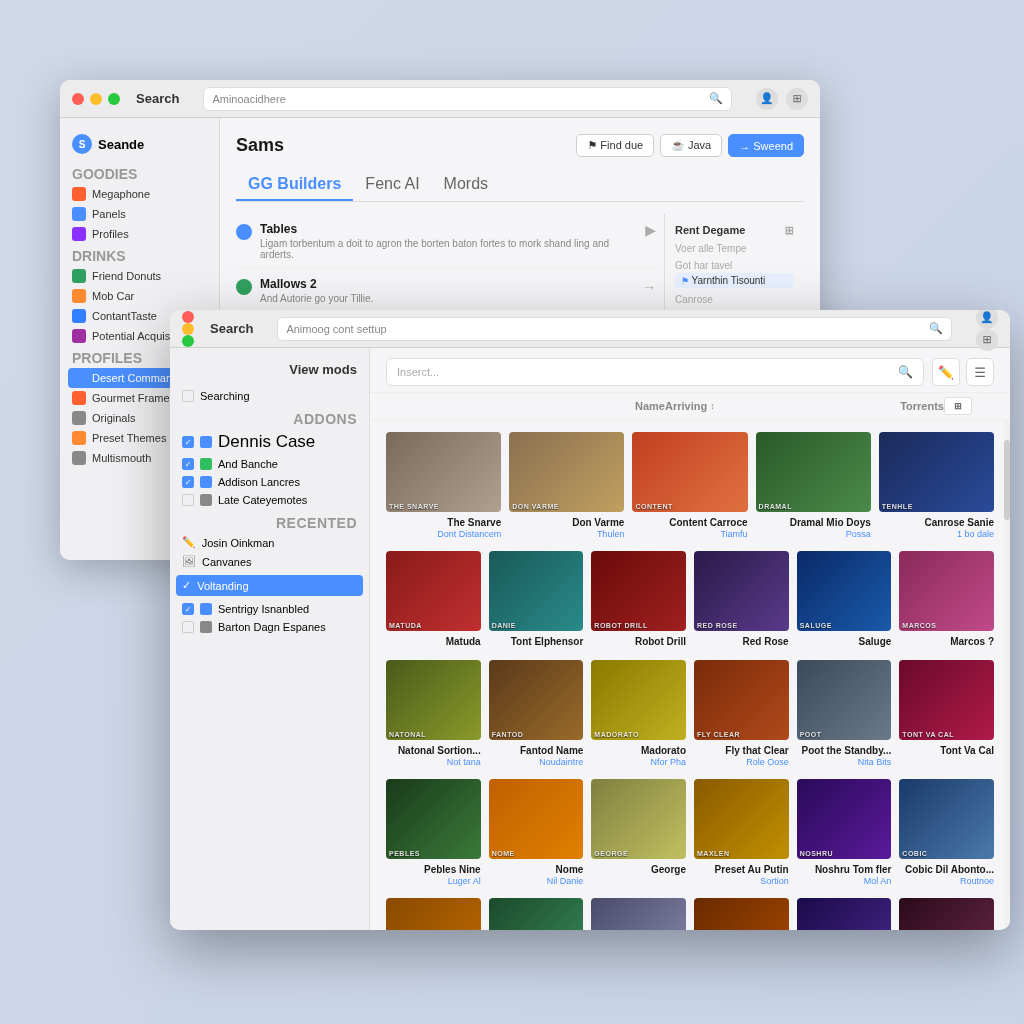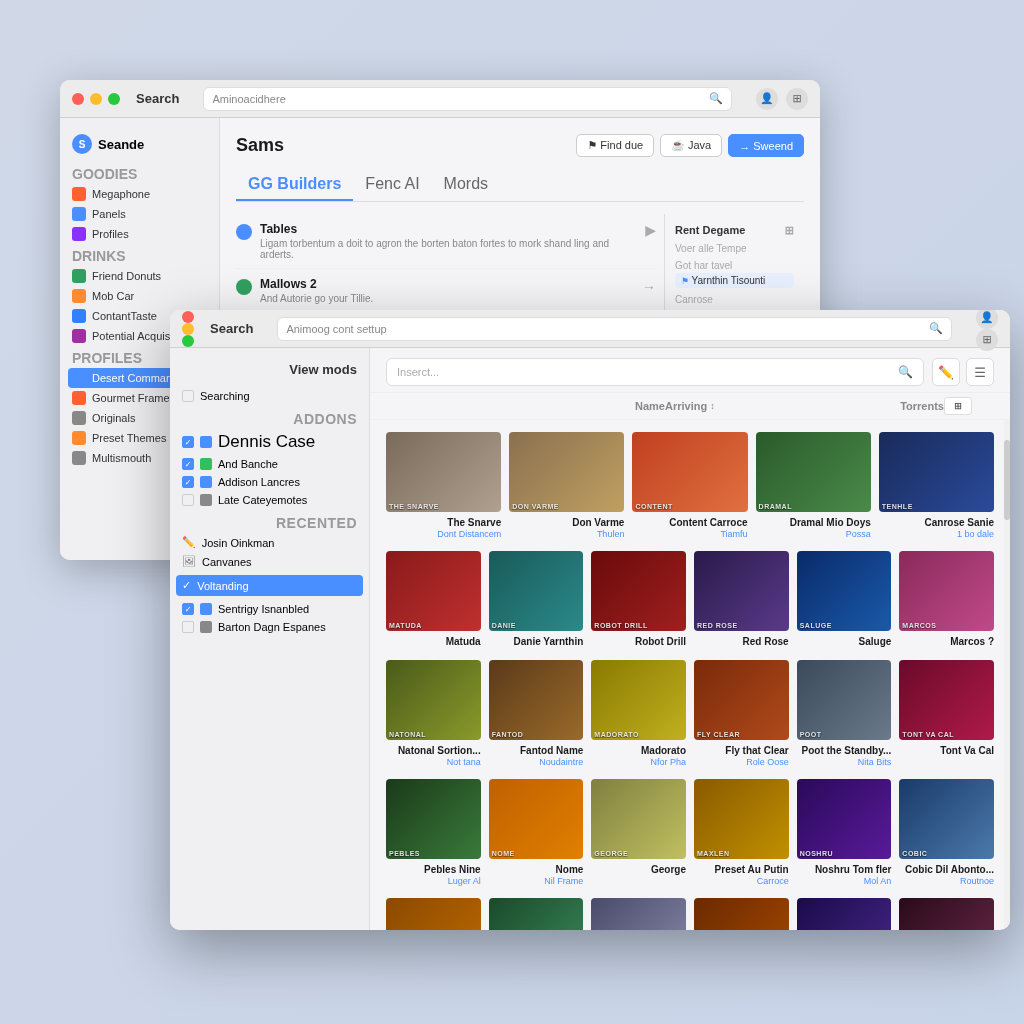--- a/index.html
+++ b/index.html
@@ -752,21 +752,21 @@
             </div>
             <div class="grid-info">
               <div class="grid-title">Matuda</div>
             </div>
           </div>
           <div class="grid-item">
             <div class="grid-thumb t-teal" style="position:relative;">
               <span class="thumb-label">DANIE</span>
             </div>
             <div class="grid-info">
-              <div class="grid-title">Danie Yarnthin</div>
+              <div class="grid-title">Tont Elphensor</div>
             </div>
           </div>
           <div class="grid-item">
             <div class="grid-thumb t-maroon" style="position:relative;">
               <span class="thumb-label">ROBOT DRILL</span>
             </div>
             <div class="grid-info">
               <div class="grid-title">Robot Drill</div>
             </div>
           </div>
@@ -861,38 +861,38 @@
               <div class="grid-title">Pebles Nine</div>
               <div class="grid-subtitle">Luger Al</div>
             </div>
           </div>
           <div class="grid-item">
             <div class="grid-thumb" style="background:linear-gradient(135deg,#c06000,#e08000);position:relative;">
               <span class="thumb-label">NOME</span>
             </div>
             <div class="grid-info">
               <div class="grid-title">Nome</div>
-              <div class="grid-subtitle">Nil Frame</div>
+              <div class="grid-subtitle">Nil Danie</div>
             </div>
           </div>
           <div class="grid-item">
             <div class="grid-thumb" style="background:linear-gradient(135deg,#808040,#c0c060);position:relative;">
               <span class="thumb-label">GEORGE</span>
             </div>
             <div class="grid-info">
               <div class="grid-title">George</div>
             </div>
           </div>
           <div class="grid-item">
             <div class="grid-thumb t-amber" style="position:relative;">
               <span class="thumb-label">MAXLEN</span>
             </div>
             <div class="grid-info">
               <div class="grid-title">Preset Au Putin</div>
-              <div class="grid-subtitle">Carroce</div>
+              <div class="grid-subtitle">Sortion</div>
             </div>
           </div>
           <div class="grid-item">
             <div class="grid-thumb t-indigo" style="position:relative;">
               <span class="thumb-label">NOSHRU</span>
             </div>
             <div class="grid-info">
               <div class="grid-title">Noshru Tom fler</div>
               <div class="grid-subtitle">Mol An</div>
             </div>

